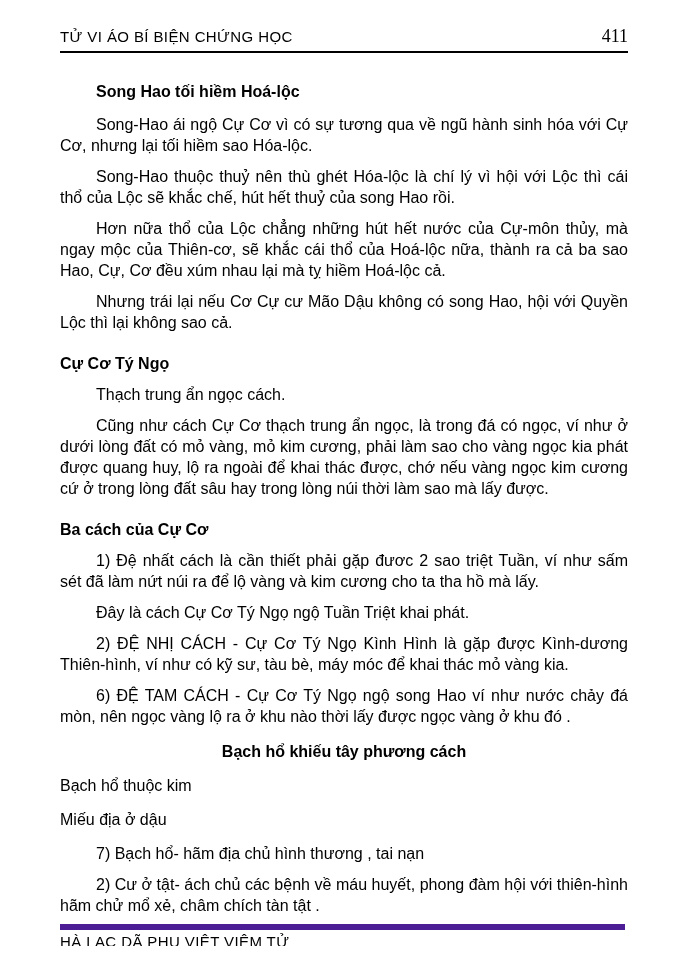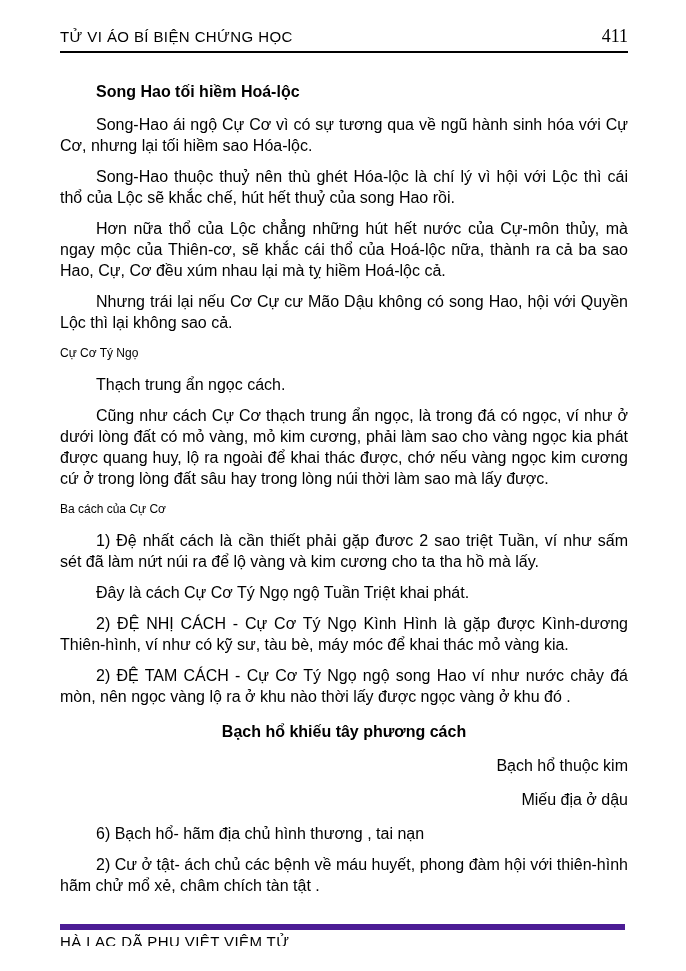--- a/index.html
+++ b/index.html
@@ -49,36 +49,36 @@
     margin: 10px 0;
   }
   .h-indent {
     font-size: 16px;
     line-height: 21px;
     font-weight: bold;
     text-indent: 36px;
     margin: 16px 0 12px 0;
   }
   .h-left {
-    font-size: 12px;
+    font-size: 16px;
     line-height: 21px;
-    font-weight: normal;
-    margin: 10px 0 10px 0;
+    font-weight: bold;
+    margin: 20px 0 10px 0;
   }
   .h-center {
     font-size: 16px;
     line-height: 21px;
     font-weight: bold;
     text-align: center;
     margin: 14px 0 13px 0;
   }
   .center-line {
     font-size: 16px;
     line-height: 21px;
-    text-align: right;
+    text-align: left;
     margin: 13px 0;
   }
   .running-footer {
     position: absolute;
     left: 60px;
     right: 61px;
     top: 924px;
     border-top: 6px solid #4c1d95;
     padding-top: 3px;
     font-size: 15px;
@@ -102,25 +102,25 @@
       <p class="para">Song-Hao thuộc thuỷ nên thù ghét Hóa-lộc là chí lý vì hội với Lộc thì cái thổ của Lộc sẽ khắc chế, hút hết thuỷ của song Hao rồi.</p>
       <p class="para">Hơn nữa thổ của Lộc chẳng những hút hết nước của Cự-môn thủy, mà ngay mộc của Thiên-cơ, sẽ khắc cái thổ của Hoá-lộc nữa, thành ra cả ba sao Hao, Cự, Cơ đều xúm nhau lại mà tỵ hiềm Hoá-lộc cả.</p>
       <p class="para">Nhưng trái lại nếu Cơ Cự cư Mão Dậu không có song Hao, hội với Quyền Lộc thì lại không sao cả.</p>
       <p class="h-left">Cự Cơ Tý Ngọ</p>
       <p class="para">Thạch trung ẩn ngọc cách.</p>
       <p class="para">Cũng như cách Cự Cơ thạch trung ẩn ngọc, là trong đá có ngọc, ví như ở dưới lòng đất có mỏ vàng, mỏ kim cương, phải làm sao cho vàng ngọc kia phát được quang huy, lộ ra ngoài để khai thác được, chớ nếu vàng ngọc kim cương cứ ở trong lòng đất sâu hay trong lòng núi thời làm sao mà lấy được.</p>
       <p class="h-left">Ba cách của Cự Cơ</p>
       <p class="para">1) Đệ nhất cách là cần thiết phải gặp đươc 2 sao triệt Tuần, ví như sấm sét đã làm nứt núi ra để lộ vàng và kim cương cho ta  tha hồ mà lấy.</p>
       <p class="para">Đây là cách Cự Cơ Tý Ngọ ngộ Tuần Triệt khai phát.</p>
       <p class="para">2) ĐỆ NHỊ CÁCH - Cự Cơ Tý Ngọ Kình Hình là gặp được Kình-dương Thiên-hình, ví như có kỹ sư, tàu bè, máy móc để khai thác mỏ vàng kia.</p>
-      <p class="para">2) ĐỆ TAM CÁCH - Cự Cơ Tý Ngọ ngộ song Hao ví như nước chảy đá mòn, nên ngọc vàng lộ ra ở khu nào thời lấy được ngọc vàng ở khu đó .</p>
+      <p class="para">6) ĐỆ TAM CÁCH - Cự Cơ Tý Ngọ ngộ song Hao ví như nước chảy đá mòn, nên ngọc vàng lộ ra ở khu nào thời lấy được ngọc vàng ở khu đó .</p>
       <p class="h-center">Bạch hổ khiếu tây phương cách</p>
       <p class="center-line">Bạch hổ thuộc kim</p>
       <p class="center-line">Miếu địa ở dậu</p>
-      <p class="para">6) Bạch hổ- hãm địa chủ hình thương , tai nạn</p>
+      <p class="para">7) Bạch hổ- hãm địa chủ hình thương , tai nạn</p>
       <p class="para">2) Cư ở tật- ách chủ các bệnh về máu huyết, phong đàm hội với thiên-hình hãm chử mổ xẻ, châm chích tàn tật .</p>
     </main>
   </div>
 
   <div class="running-footer">
     <span>HÀ LẠC DÃ PHU VIỆT VIÊM TỬ</span>
   </div>
 </div>
 
 </body></html>

